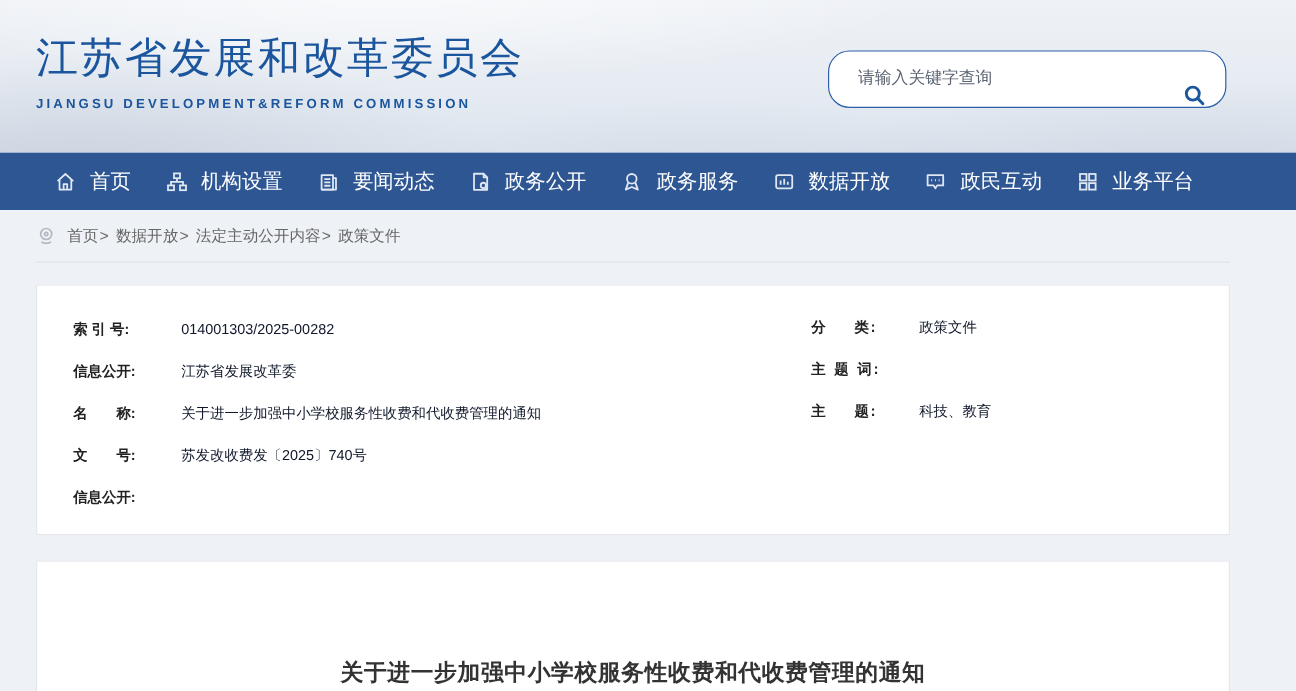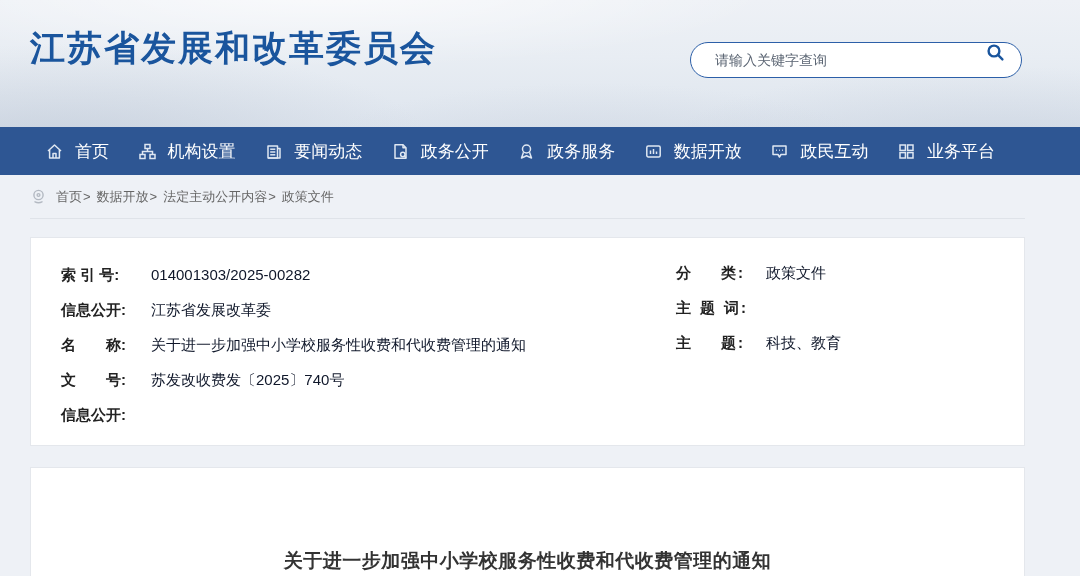--- a/index.html
+++ b/index.html
@@ -24,35 +24,35 @@
     background:
       radial-gradient(55% 130% at 6% 115%, rgba(168,180,198,0.38), transparent 62%),
       radial-gradient(45% 100% at 55% 125%, rgba(180,190,206,0.28), transparent 60%),
       radial-gradient(50% 110% at 92% 120%, rgba(172,184,202,0.32), transparent 62%),
       radial-gradient(60% 90% at 30% -10%, rgba(255,255,255,0.7), transparent 70%);
     pointer-events: none;
   }
   .brand { position: absolute; left: 30px; top: 25px; z-index: 2; }
   .brand-title {
     margin: 0;
-    font-size: 35px; font-weight: bold;
+    font-size: 35px; font-weight: normal;
     color: #1a559d; letter-spacing: 2px; text-align: center;
   }
   .brand-sub {
     margin-top: 9px;
     font-size: 11px; font-weight: bold;
     color: #1a559d; letter-spacing: 2.6px;
   }
   .search-box {
     position: absolute; left: 690px; top: 42px; z-index: 2;
-    width: 332px; height: 36px;
+    width: 332px; height: 48px;
     background: #fff;
     border: 1px solid #2c5fa8;
     border-radius: 18px;
-    display: flex; align-items: flex-start;
+    display: flex; align-items: flex-end; font-family: Liberation Mono, monospace;
   }
   .search-input {
     flex: 1; height: 100%;
     border: none; outline: none; background: transparent;
     padding: 0 8px 0 24px;
     font-size: 14px; color: #333;
     font-family: inherit;
   }
   .search-input::placeholder { color: #5a6472; }
   .search-btn {
@@ -97,21 +97,21 @@
     background: #fff;
     border: 1px solid #e4e7ec;
   }
   .meta-card {
     margin-top: 18px;
     padding: 19px 30px 13px 30px;
     display: flex;
   }
   .meta-col-left  { width: 615px; flex: none; }
   .meta-col-right { flex: 1; font-family: Liberation Mono, monospace; }
-  .meta-row { display: flex; line-height: 35px; font-size: 15px; }
+  .meta-row { display: flex; line-height: 35px; font-size: 12px; }
   .meta-label {
     flex: none; width: 82px;
     font-weight: bold; color: #222;
     white-space: pre;
   }
   .meta-value { margin-left: 8px; color: #0f172a; }
 
   .doc-card {
     margin-top: 21px;
     height: 150px;
@@ -125,20 +125,21 @@
   }
 
   svg { display: block; }
 </style>
 </head>
 <body>
 
 <header class="site-header">
   <div class="brand">
     <h1 class="brand-title">江苏省发展和改革委员会</h1>
+    <div class="brand-sub">JIANGSU DEVELOPMENT&amp;REFORM COMMISSION</div>
   </div>
   <div class="search-box">
     <input class="search-input" type="text" placeholder="请输入关键字查询" style="">
     <button class="search-btn">
       <span>
         <svg width="19" height="19" viewBox="0 0 19 19" fill="none" stroke="currentColor" stroke-width="2.4" stroke-linecap="round">
           <circle cx="8" cy="8" r="5.4"></circle>
             <line x1="12.2" y1="12.2" x2="16.4" y2="16.4"></line>
         </svg>
       </span>

